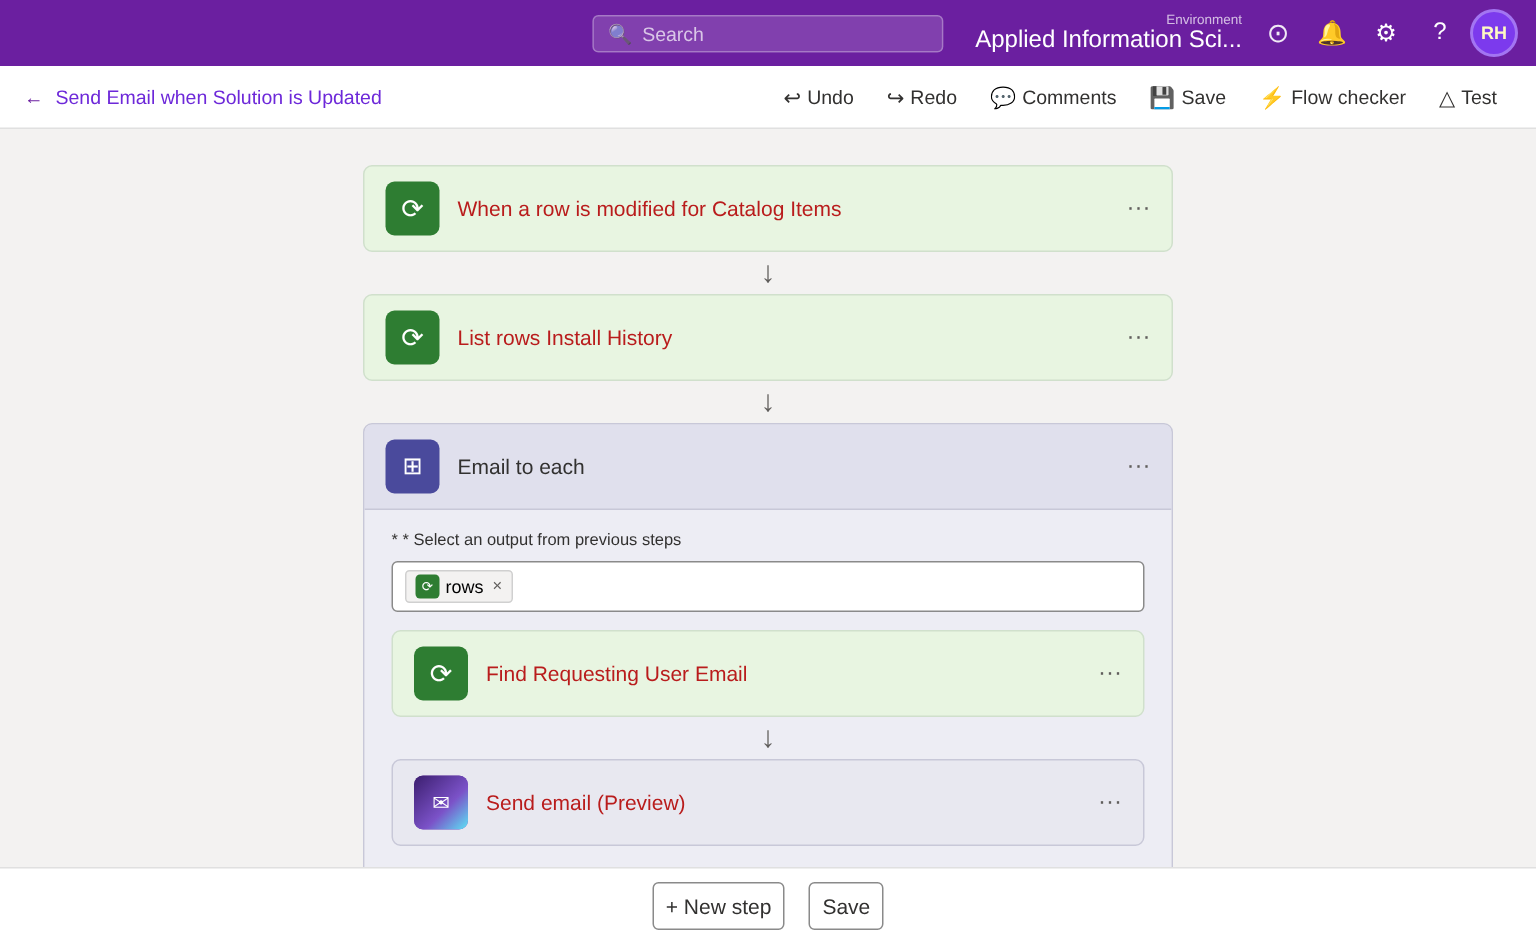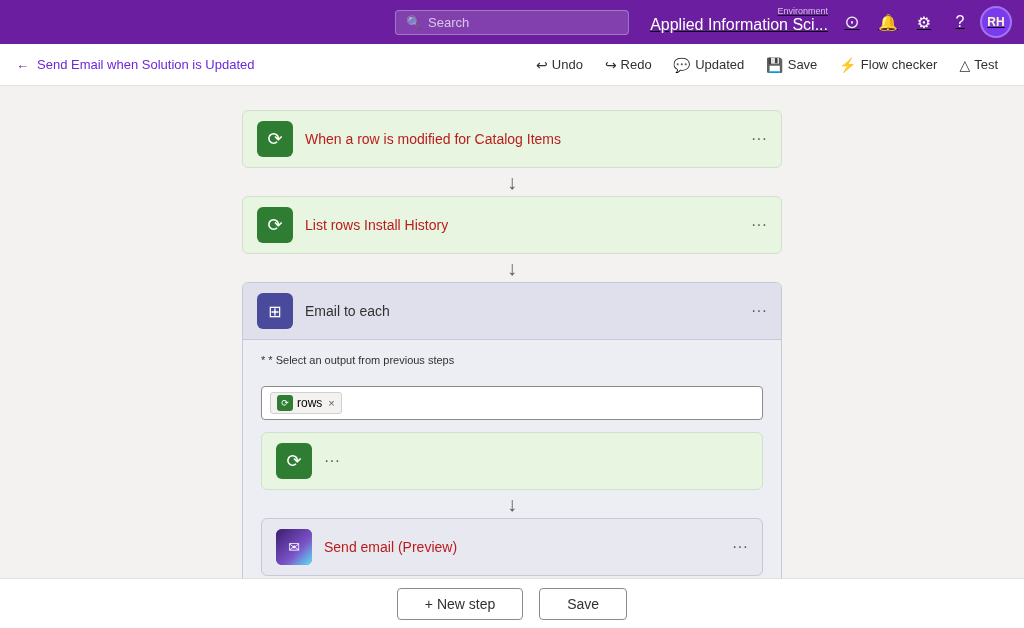--- a/index.html
+++ b/index.html
@@ -35,23 +35,22 @@
       color: white;
       font-size: 13px;
       width: 190px;
     }
     .search-box input::placeholder { color: rgba(255,255,255,0.7); }
     .search-icon-nav { color: rgba(255,255,255,0.7); font-size: 13px; }
 
     .nav-right {
       margin-left: auto;
       display: flex;
-      align-items: flex-start;
+      align-items: center;
       gap: 4px;
-      text-decoration: underline;
     }
     .nav-env {
       display: flex;
       flex-direction: column;
       align-items: flex-end;
       color: white;
       font-size: 10px;
       margin-right: 4px;
     }
     .nav-env .env-label { opacity: 0.7; font-size: 9px; }
@@ -211,21 +210,21 @@
       flex: 1;
     }
 
     .apply-body {
       padding: 14px 18px;
       background: #ededf4;
     }
     .select-output-label {
       font-size: 11px;
       color: #d13438;
-      margin-bottom: 20px;
+      margin-bottom: 8px;
     }
     .select-output-label span { color: #323130; }
     .value-input-box {
       background: white;
       border: 1px solid #8a8a8a;
       border-radius: 4px;
       padding: 5px 8px;
       display: flex;
       align-items: center;
       gap: 6px;
@@ -327,21 +326,21 @@
       right: 0;
       height: 50px;
       background: white;
       border-top: 1px solid #e0e0e0;
       display: flex;
       align-items: center;
       justify-content: center;
       gap: 16px;
     }
     .bottom-btn {
-      padding: 7px 27px;
+      padding: 7px 8px;
       border-radius: 4px;
       font-size: 14px;
       cursor: pointer;
       border: 1px solid #8a8a8a;
       background: white;
       color: #323130;
     }
 
     
     .canvas::-webkit-scrollbar { width: 6px; }
@@ -389,21 +388,21 @@
     <button class="toolbar-btn">
       <span class="icon">↩</span>
       <span>Undo</span>
     </button>
     <button class="toolbar-btn">
       <span class="icon">↪</span>
       <span>Redo</span>
     </button>
     <button class="toolbar-btn">
       <span class="icon">💬</span>
-      <span>Updated</span>
+      <span>Comments</span>
     </button>
     <button class="toolbar-btn save-btn">
       <span class="icon">💾</span>
       <span>Save</span>
     </button>
     <button class="toolbar-btn">
       <span class="icon" style="color:#f59e0b;">⚡</span>
       <span>Flow checker</span>
     </button>
     <button class="toolbar-btn">
@@ -456,20 +455,21 @@
             <span class="close-x">×</span>
           </div>
         </div>
 
         <div class="inner-steps">
 
           <div class="inner-step">
             <div class="step-icon" style="background:#2e7d32;">
               <span class="icon-inner">⟳</span>
             </div>
+            <span class="step-label">Find Requesting User Email</span>
             <span class="step-more">···</span>
           </div>
 
           <div class="arrow">↓</div>
 
           <div class="send-email-step">
             <div class="send-email-icon">
               <span class="icon-inner">✉</span>
             </div>
             <span class="step-label">Send email (Preview)</span>

